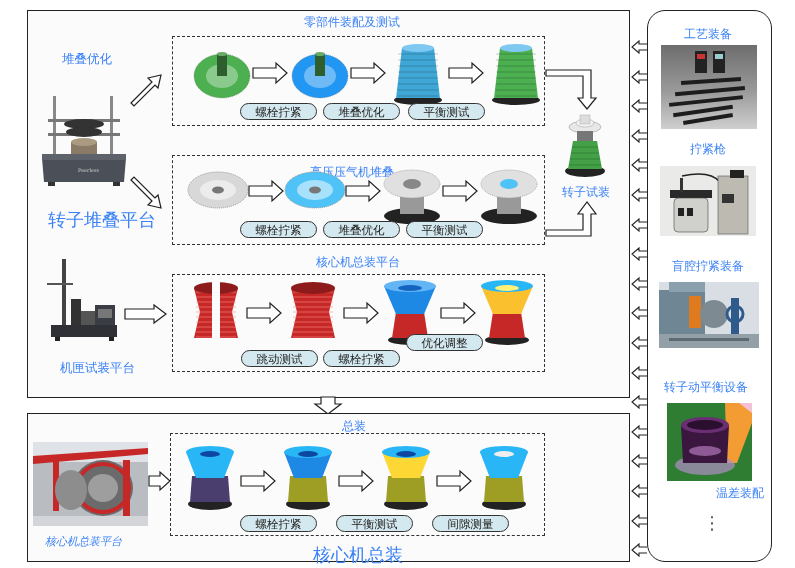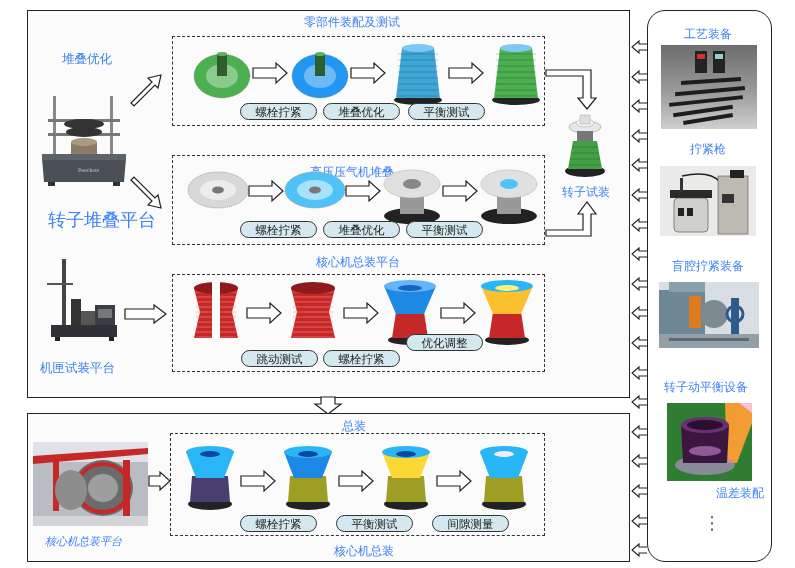--- a/index.html
+++ b/index.html
@@ -46,21 +46,21 @@
     <rect x="0" y="28" width="26" height="2" fill="#555"></rect>
     <rect x="24" y="44" width="10" height="26" fill="#333"></rect>
     <rect x="34" y="56" width="14" height="16" fill="#555"></rect>
     <rect x="48" y="50" width="20" height="28" fill="#3a3d44"></rect>
     <rect x="51" y="54" width="14" height="9" fill="#777"></rect>
     <rect x="4" y="70" width="66" height="12" fill="#2f3136"></rect>
     <rect x="8" y="82" width="5" height="4" fill="#222"></rect>
     <rect x="62" y="82" width="5" height="4" fill="#222"></rect>
   </svg>
 </div>
-<div class="lbl" style="left:40px;top:360px;font-size:12.5px;">机匣试装平台</div>
+<div class="lbl" style="left:60px;top:360px;font-size:12.5px;">机匣试装平台</div>
 
 <svg style="left:128px;top:70px;" width="40" height="40">
   <path d="M3 33 L24 12 L20 8 L33 5 L30 18 L27 15 L6 36 Z" fill="#fff" stroke="#222" stroke-width="1.2"></path>
 </svg>
 <svg style="left:128px;top:173px;" width="40" height="40">
   <path d="M3 7 L24 28 L20 32 L33 35 L30 22 L27 25 L6 4 Z" fill="#fff" stroke="#222" stroke-width="1.2"></path>
 </svg>
 <svg style="left:124px;top:304px;" width="44" height="20">
   <path d="M1 5 L30 5 L30 1 L42 10 L30 19 L30 15 L1 15 Z" fill="#fff" stroke="#222" stroke-width="1.2"></path>
 </svg>
@@ -308,21 +308,21 @@
       <path d="M14 30 L50 30 L52 56 L12 56 Z" fill="#9e9d24"></path>
       <path d="M8 6 L56 6 L46 32 L18 32 Z" fill="#29b6f6"></path>
       <ellipse cx="32" cy="6" rx="24" ry="6" fill="#29b6f6"></ellipse>
       <ellipse cx="32" cy="8" rx="10" ry="3" fill="#eee"></ellipse>
     </svg>
   </div>
 
 <div class="pill" style="left:240px;top:515px;width:77px;">螺栓拧紧</div>
 <div class="pill" style="left:336px;top:515px;width:77px;">平衡测试</div>
 <div class="pill" style="left:432px;top:515px;width:77px;">间隙测量</div>
-<div class="lbl" style="left:334px;top:543px;font-size:12px;">核心机总装</div>
+<div class="lbl" style="left:313px;top:543px;font-size:18px;">核心机总装</div>
 
 <div class="side" style="left:647px;top:10px;width:125px;height:552px;"></div>
 <div id="leftarrows">
     <svg width="18" height="14" style="left: 631px; top: 40px;">
       <path d="M16 4 L8 4 L8 1 L1 7 L8 13 L8 10 L16 10" fill="#fff" stroke="#222" stroke-width="1.1"></path>
     </svg>
     <svg width="18" height="14" style="left: 631px; top: 69.6px;">
       <path d="M16 4 L8 4 L8 1 L1 7 L8 13 L8 10 L16 10" fill="#fff" stroke="#222" stroke-width="1.1"></path>
     </svg>
     <svg width="18" height="14" style="left: 631px; top: 99.2px;">

